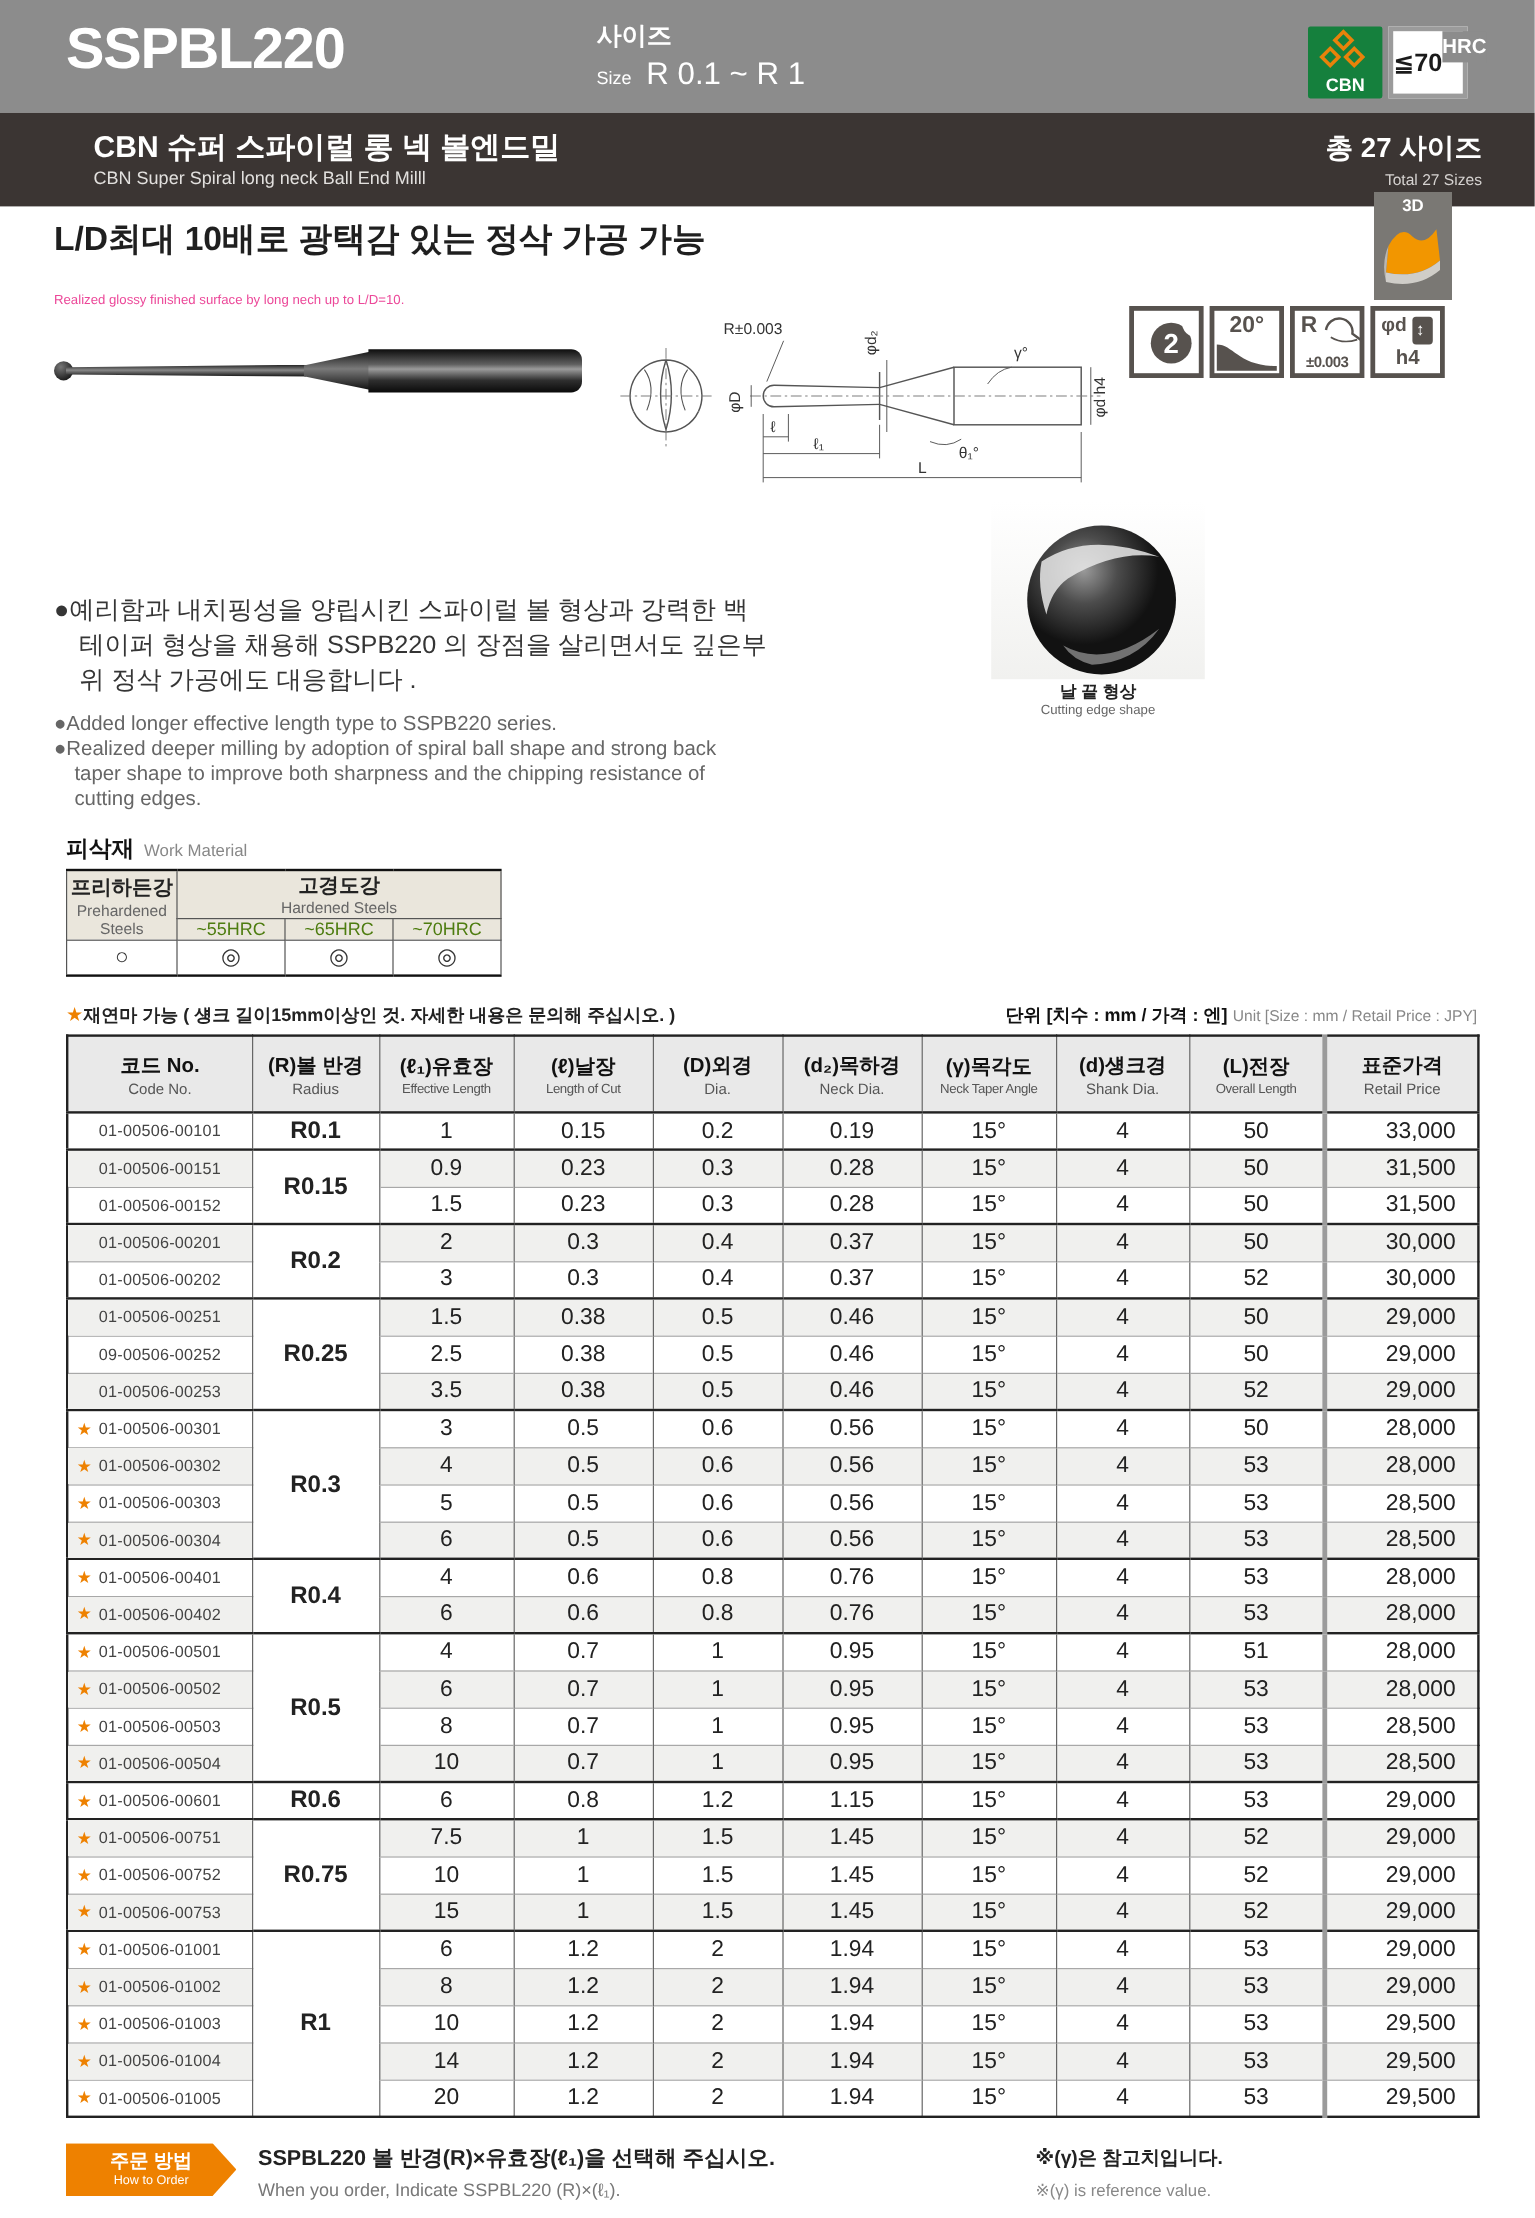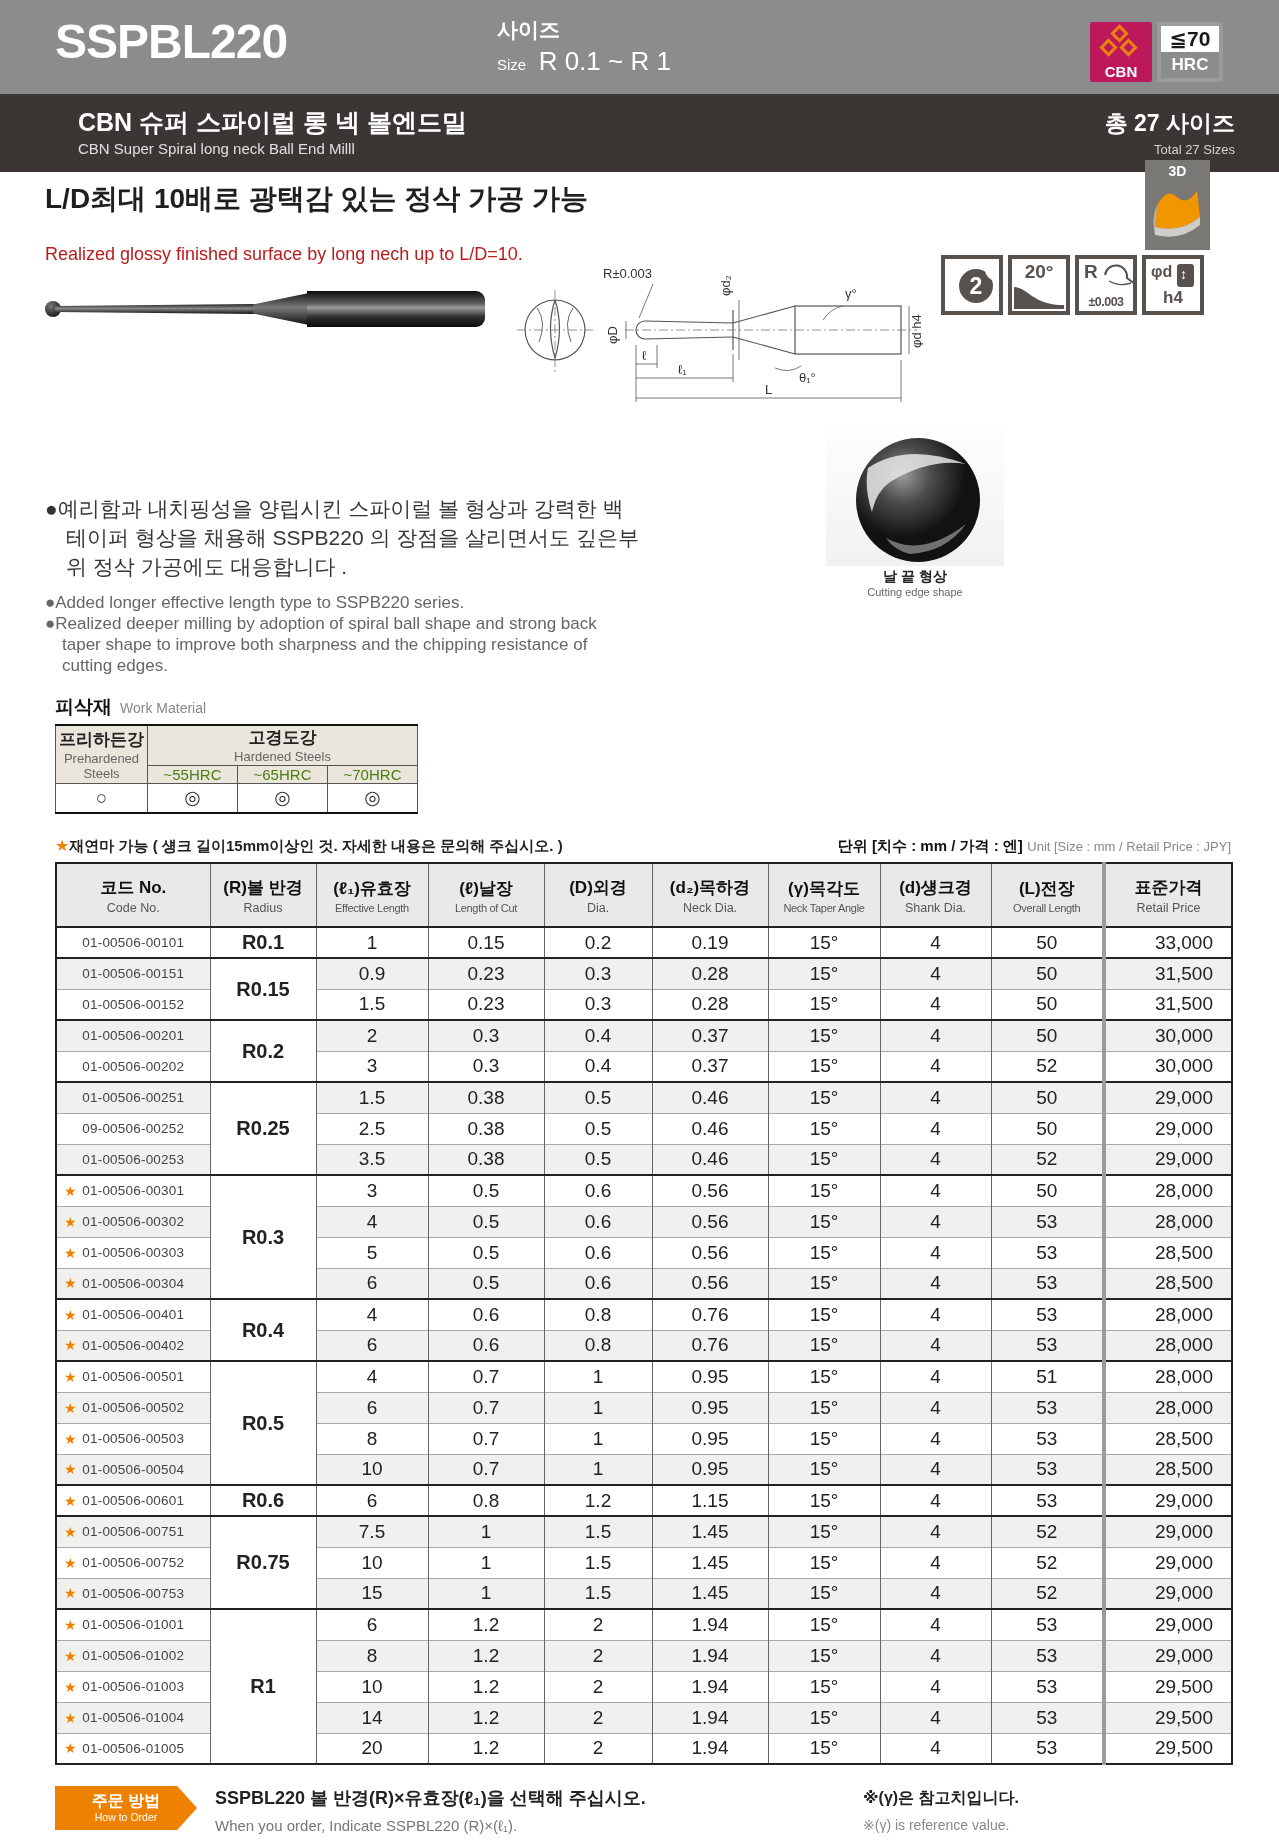--- a/index.html
+++ b/index.html
@@ -10,38 +10,38 @@
     color:#222; overflow:hidden;
   }
   
   .topband { position:absolute; left:0; top:0; width:1279px; height:94px; background:#8c8c8c;padding-left:41px; }
   .model { position:absolute; left:55px; top:14px; font-size:48px; font-weight:bold; color:#fff; letter-spacing:-1px; }
   .sizeblock { position:absolute; left:497px; top:16px; color:#fff; }
   .sizeblock .kr { font-size:21px; font-weight:bold; }
   .sizeblock .row { margin-top:2px; }
   .sizeblock .en { font-size:15px; margin-right:8px; }
   .sizeblock .val { font-size:26px; }
-  .cbnlogo { position:absolute; left:1090px; top:22px; width:62px; height:60px; background:#be185d; border-radius:2px; }
+  .cbnlogo { position:absolute; left:1090px; top:22px; width:62px; height:60px; background:#15803d; border-radius:2px; }
   .cbnlogo .dia { position:absolute; width:13px; height:13px; border:3px solid #e8820a; transform:rotate(45deg); }
   .cbnlogo .d1 { left:23px; top:5px; }
   .cbnlogo .d2 { left:12px; top:19px; }
   .cbnlogo .d3 { left:32px; top:19px; }
   .cbnlogo .txt { position:absolute; left:0; right:0; bottom:2px; text-align:center; color:#fff; font-weight:bold; font-size:15px; }
-  .hrcbadge { position:absolute; left:1157px; top:22px; width:66px; height:60px; border:4px solid #9b9b9b; background:#fff; display:flex; flex-direction:column; }
+  .hrcbadge { position:absolute; left:1157px; top:22px; width:66px; height:60px; border:4px solid #9b9b9b; background:#fff; display:flex; }
   .hrcbadge .t { flex:1; display:flex; align-items:center; justify-content:center; font-size:21px; font-weight:bold; color:#1a1a1a; }
   .hrcbadge .b { height:26px; background:#8c8c8c; color:#fff; font-weight:bold; font-size:17px; display:flex; align-items:center; justify-content:center; }
   
   .darkbar { position:absolute; left:0; top:94px; width:1279px; height:78px; background:#3b3533; color:#fff; }
   .darkbar .kr { position:absolute; left:78px; top:12px; font-size:25px; font-weight:bold; }
   .darkbar .en { position:absolute; left:78px; top:46px; font-size:15px; color:#e2e0de; }
   .darkbar .tot-kr { position:absolute; right:44px; top:14px; font-size:23px; font-weight:bold; text-align:right; }
   .darkbar .tot-en { position:absolute; right:44px; top:48px; font-size:13px; color:#d5d2d0; text-align:right; }
   
   .headline { position:absolute; left:45px; top:180px; font-size:28px; font-weight:bold; color:#1f1f1f; }
-  .headline-en { position:absolute; left:45px; top:244px; font-size:18px; color:#b91c1c; }
+  .headline-en { position:absolute; left:45px; top:244px; font-size:11px; color:#ec4899; }
   
   .badge3d { position:absolute; left:1145px; top:160px; width:65px; height:90px; background:#7a7874; }
   .badge3d .lbl { text-align:center; color:#fff; font-weight:bold; font-size:14px; padding-top:3px; }
   .iconrow { position:absolute; left:941px; top:255px; display:flex; gap:5px; }
   .icbox { width:62px; height:60px; border:4px solid #57524e; background:#fff; position:relative; color:#57524e; }
   .icbox .num2 { position:absolute; left:14px; top:10px; width:34px; height:34px; border-radius:50%; background:#57524e; color:#fff; font-weight:bold; font-size:23px; display:flex; align-items:center; justify-content:center; }
   .icbox .num2::after { content:""; position:absolute; right:-4px; top:-2px; width:12px; height:14px; background:#fff; border-radius:0 0 0 14px; }
   .icbox .deg { position:absolute; left:0; right:0; top:2px; text-align:center; font-size:19px; font-weight:bold; }
   .icbox svg { position:absolute; left:0; bottom:0; }
   .icbox .rlab { position:absolute; left:5px; top:2px; font-size:19px; font-weight:bold; }

